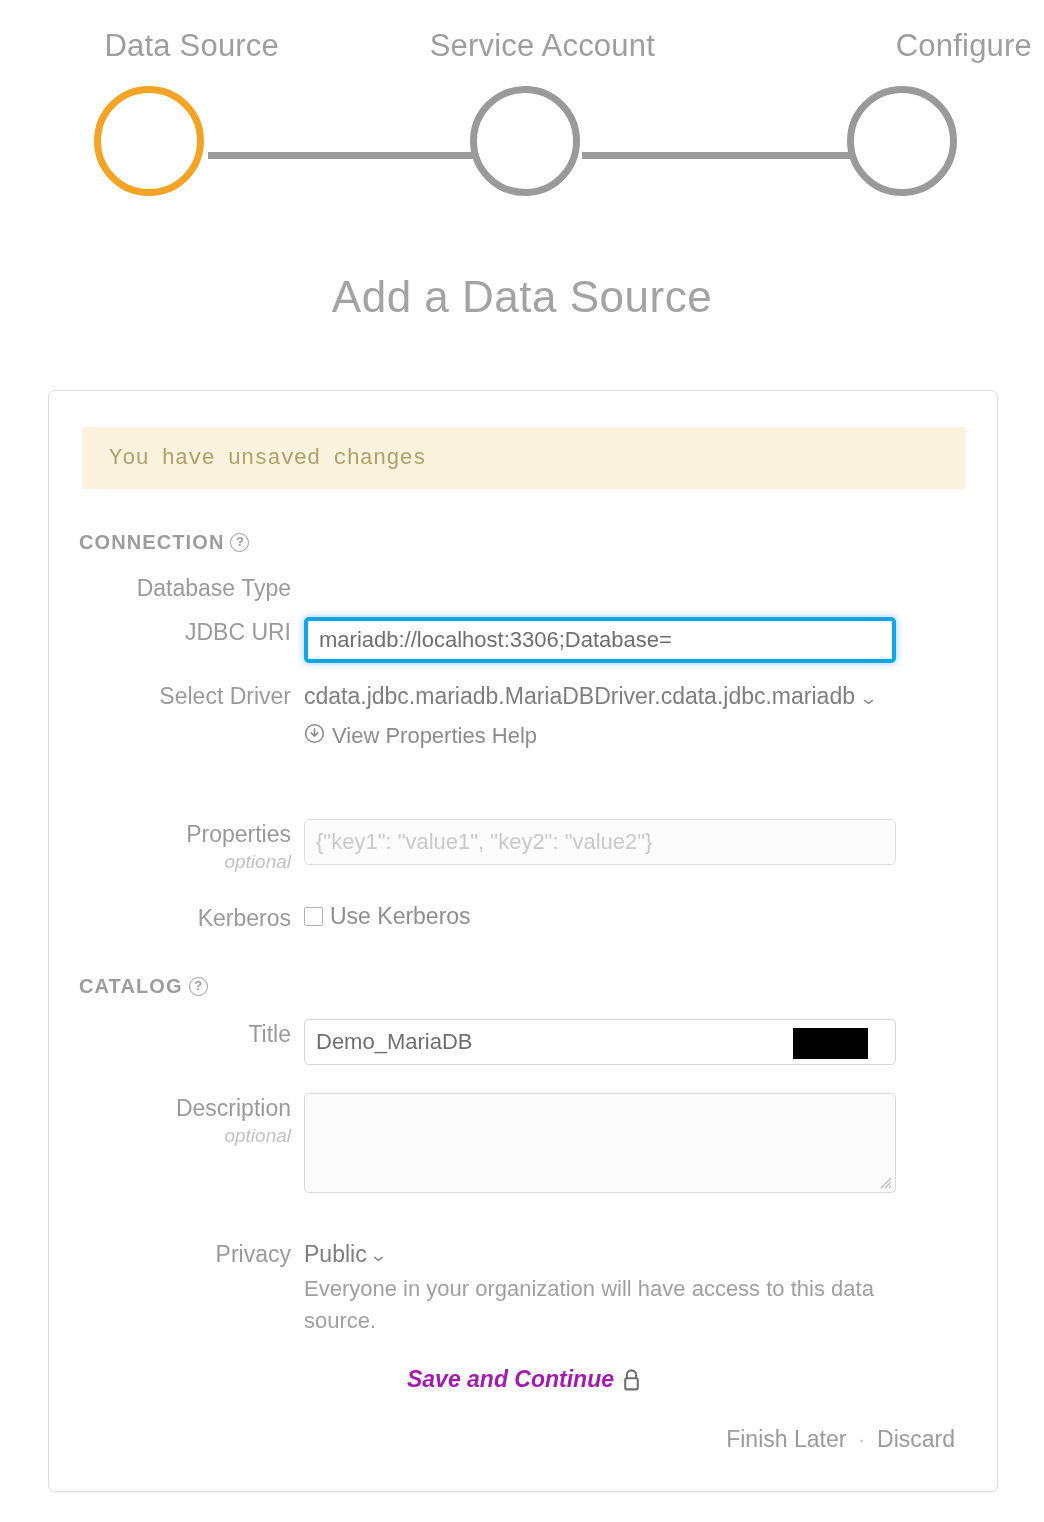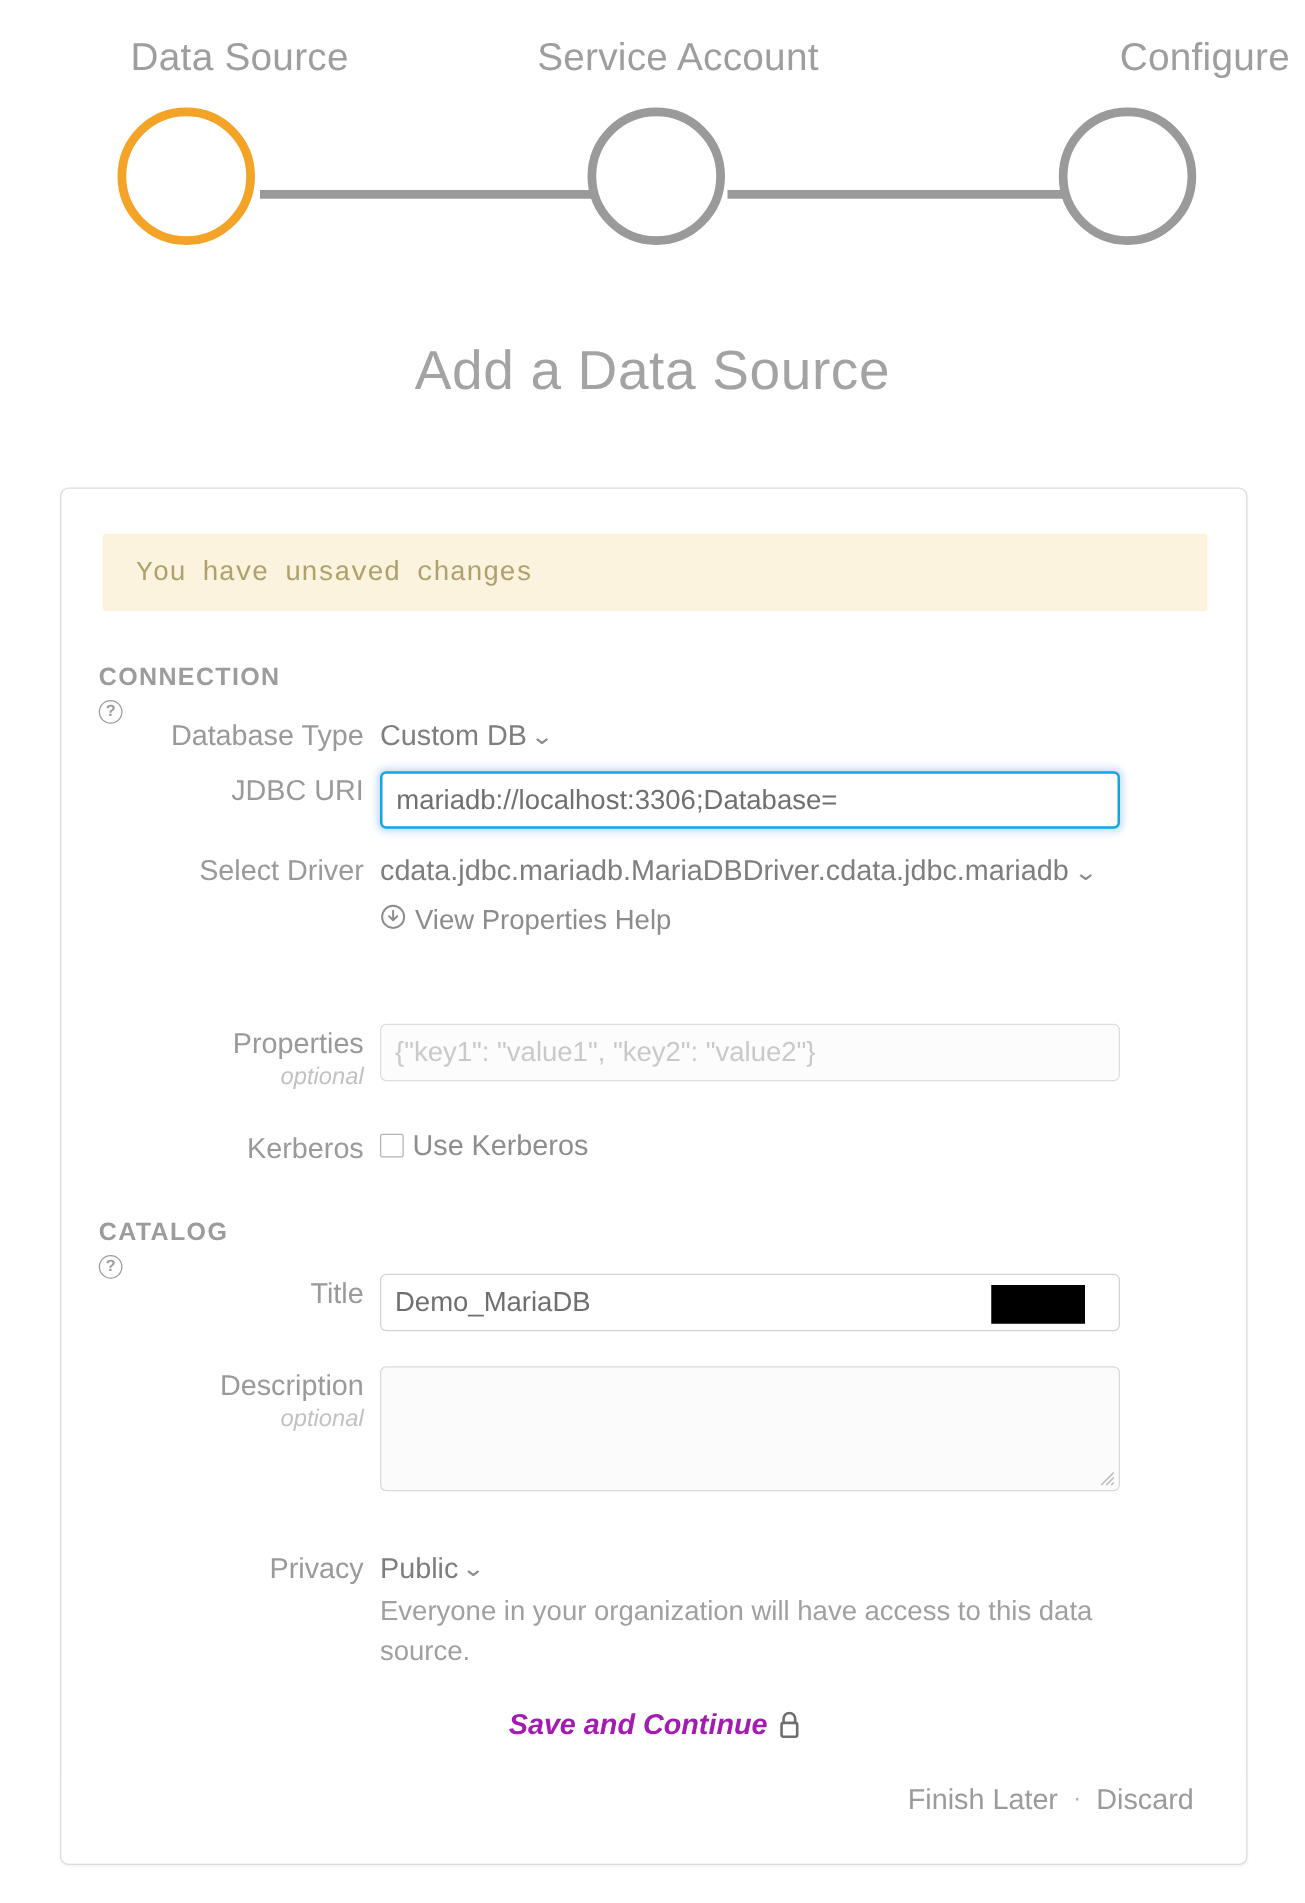--- a/index.html
+++ b/index.html
@@ -98,22 +98,22 @@
     font-size: 22px;
     color: #b0a06c;
     font-family: Liberation Mono, monospace;
   }
 
   
   .section-head {
     position: absolute;
     left: 30px;
     display: flex;
+    align-items: center;
     gap: 6px;
-    flex-direction: column;
   }
   .section-title {
     font-size: 20px;
     font-weight: 700;
     letter-spacing: 1.1px;
     color: #9c9c9c;
   }
   #connection-section-head { top: 140px; }
   #catalog-section-head { top: 584px; }
 
@@ -186,21 +186,21 @@
     background: #fff;
     font-family: "Liberation Sans", sans-serif;
     font-size: 22px;
     color: #6f6f6f;
     padding: 0 11px;
     outline: none;
   }
   .text-input::placeholder { color: #c9c9c9; }
 
   #jdbc-uri-input {
-    border: 2px solid #0ea5e9;
+    border: 4px solid #0ea5e9;
     box-shadow: 0 0 6px 2px rgba(125,180,235,.45);
   }
 
   #jdbc-redaction {
     position: absolute;
     left: 744px; top: 637px;
     width: 75px; height: 31px;
     background: #000;
   }
 
@@ -345,23 +345,20 @@
     <span id="alert-text">You have unsaved changes</span>
   </div>
 
   <div class="section-head" id="connection-section-head">
     <span class="section-title">CONNECTION</span>
     <span class="help-icon"></span>
   </div>
 
   <div class="row" style="top:182px;">
     <div class="row-label">Database Type</div>
-    <div class="row-field">
-      <span class="value-text"><span>Custom DB</span><span class="chev">⌄</span></span>
-    </div>
   </div>
 
   <div class="row" style="top:226px;">
     <div class="row-label">JDBC URI</div>
     <div class="row-field">
       <input class="text-input" id="jdbc-uri-input" type="text" value="mariadb://localhost:3306;Database=" style="">
     </div>
   </div>
 
   <div class="row" style="top:290px;">

